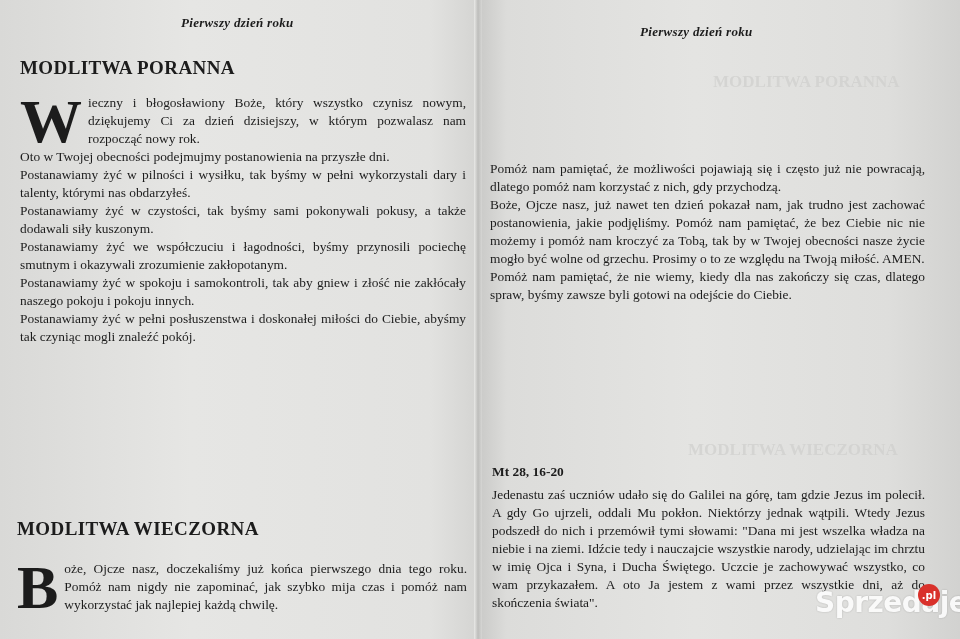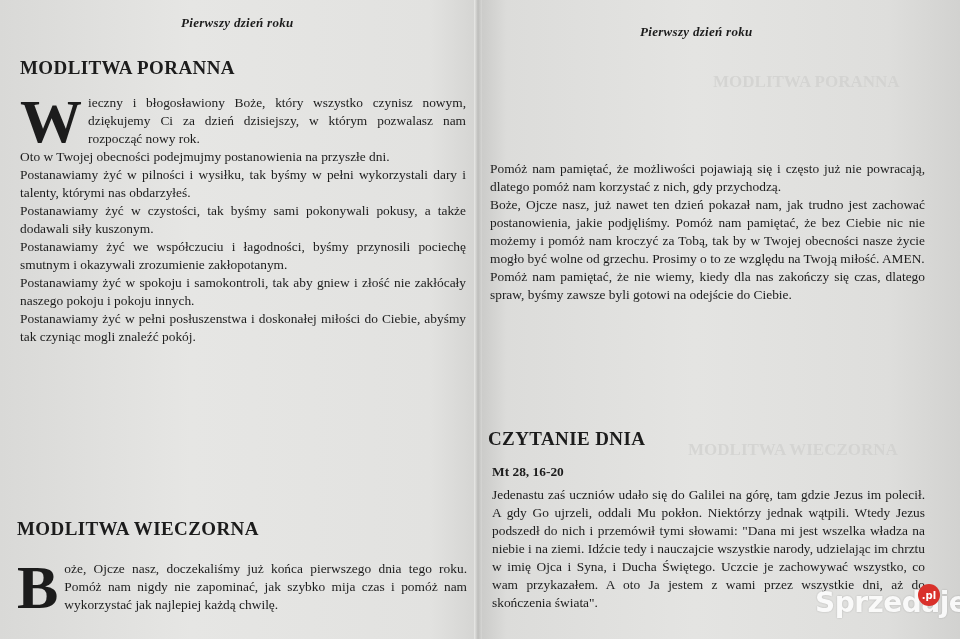--- a/index.html
+++ b/index.html
@@ -57,21 +57,20 @@
   <div class="ghost" style="left:210px; top:440px;">MODLITWA WIECZORNA</div>
 
   <div class="runhead">Pierwszy dzień roku</div>
 
   <div class="text" style="left:12px; top:136px; width:435px;margin-top:24px;">
     <p>Pomóż nam pamiętać, że możliwości pojawiają się i często już nie powracają, dlatego pomóż nam korzystać z nich, gdy przychodzą.</p>
     <p>Boże, Ojcze nasz, już nawet ten dzień pokazał nam, jak trudno jest zachować postanowienia, jakie podjęliśmy. Pomóż nam pamiętać, że bez Ciebie nic nie możemy i pomóż nam kroczyć za Tobą, tak by w Twojej obecności nasze życie mogło być wolne od grzechu. Prosimy o to ze względu na Twoją miłość. AMEN.</p>
     <p>Pomóż nam pamiętać, że nie wiemy, kiedy dla nas zakończy się czas, dlatego spraw, byśmy zawsze byli gotowi na odejście do Ciebie.</p>
   </div>
 
-  <h2 style="left:10px; top:428px;">CZYTANIE DNIA</h2>
 
   <div class="text" style="left:14px; top:463px; width:433px;">
     <div class="ref">Mt 28, 16-20</div>
     <p>Jedenastu zaś uczniów udało się do Galilei na górę, tam gdzie Jezus im polecił. A gdy Go ujrzeli, oddali Mu pokłon. Niektórzy jednak wątpili. Wtedy Jezus podszedł do nich i przemówił tymi słowami: "Dana mi jest wszelka władza na niebie i na ziemi. Idźcie tedy i nauczajcie wszystkie narody, udzielając im chrztu w imię Ojca i Syna, i Ducha Świętego. Uczcie je zachowywać wszystko, co wam przykazałem. A oto Ja jestem z wami przez wszystkie dni, aż do skończenia świata".</p>
   </div>
 </div>
 
 <div class="gutter"></div>
 
 <div class="watermark">Sprzedajemy</div>

